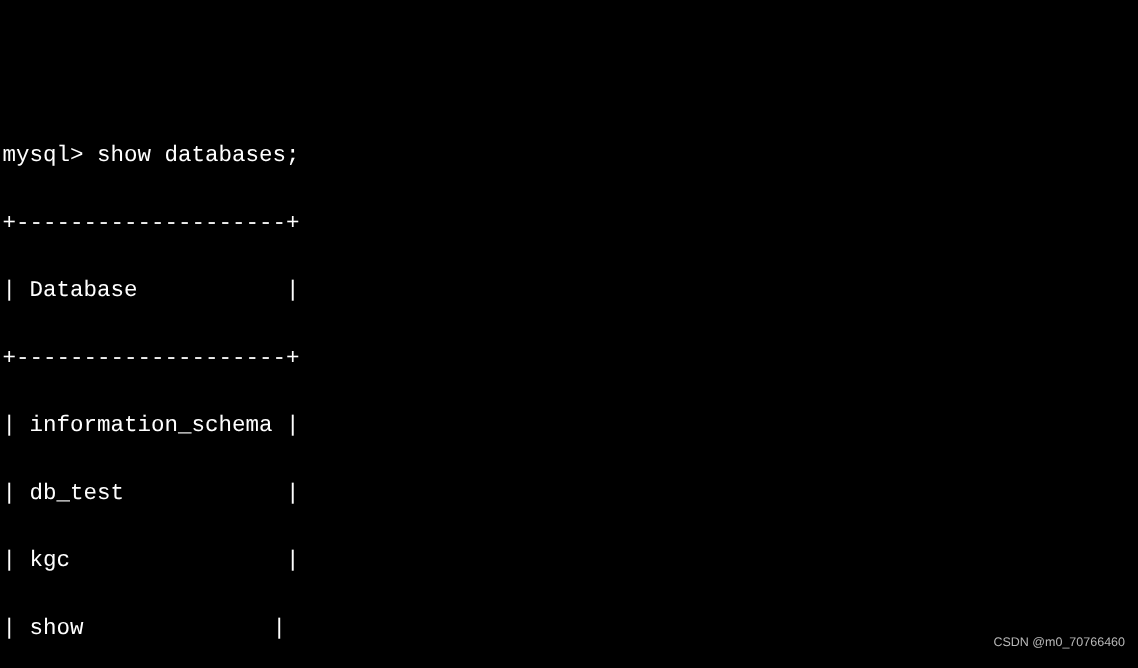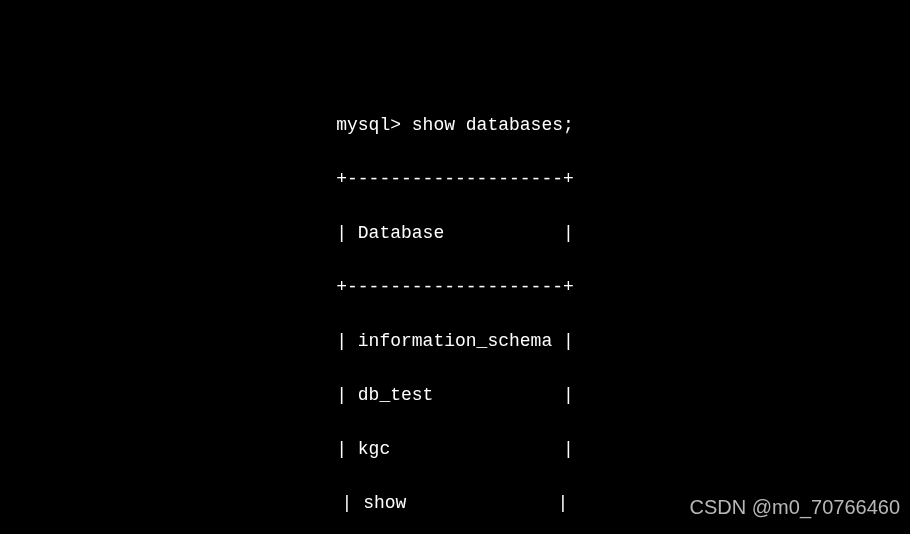--- a/index.html
+++ b/index.html
@@ -1,19 +1,18 @@
 <!DOCTYPE html>
 <html><head>
   <meta charset="utf-8">
   <style>
     * {
       margin: 0;
       padding: 0;
       box-sizing: border-box;
-      text-align: center;
     }
     body {
       background: #000000;
       color: #ffffff;
       font-family: 'Courier New', Consolas, monospace;
       font-size: 18px;
       line-height: 1.5;
       padding: 4px 2px;
       width: 910px;
       height: 534px;
@@ -23,21 +22,21 @@
     }
     .terminal-line {
       white-space: pre;
     }
     .watermark {
       position: absolute;
       bottom: 12px;
       right: 10px;
       color: #b8b8b8;
       font-family: Arial, sans-serif;
-      font-size: 20px;
+      font-size: 10px;
       font-weight: 400;
     }
   </style>
 </head>
 <body>
 
 
 
 <div class="terminal-line"><span>mysql&gt; </span><span>show databases;</span></div>
 <div class="terminal-line">+--------------------+</div>

